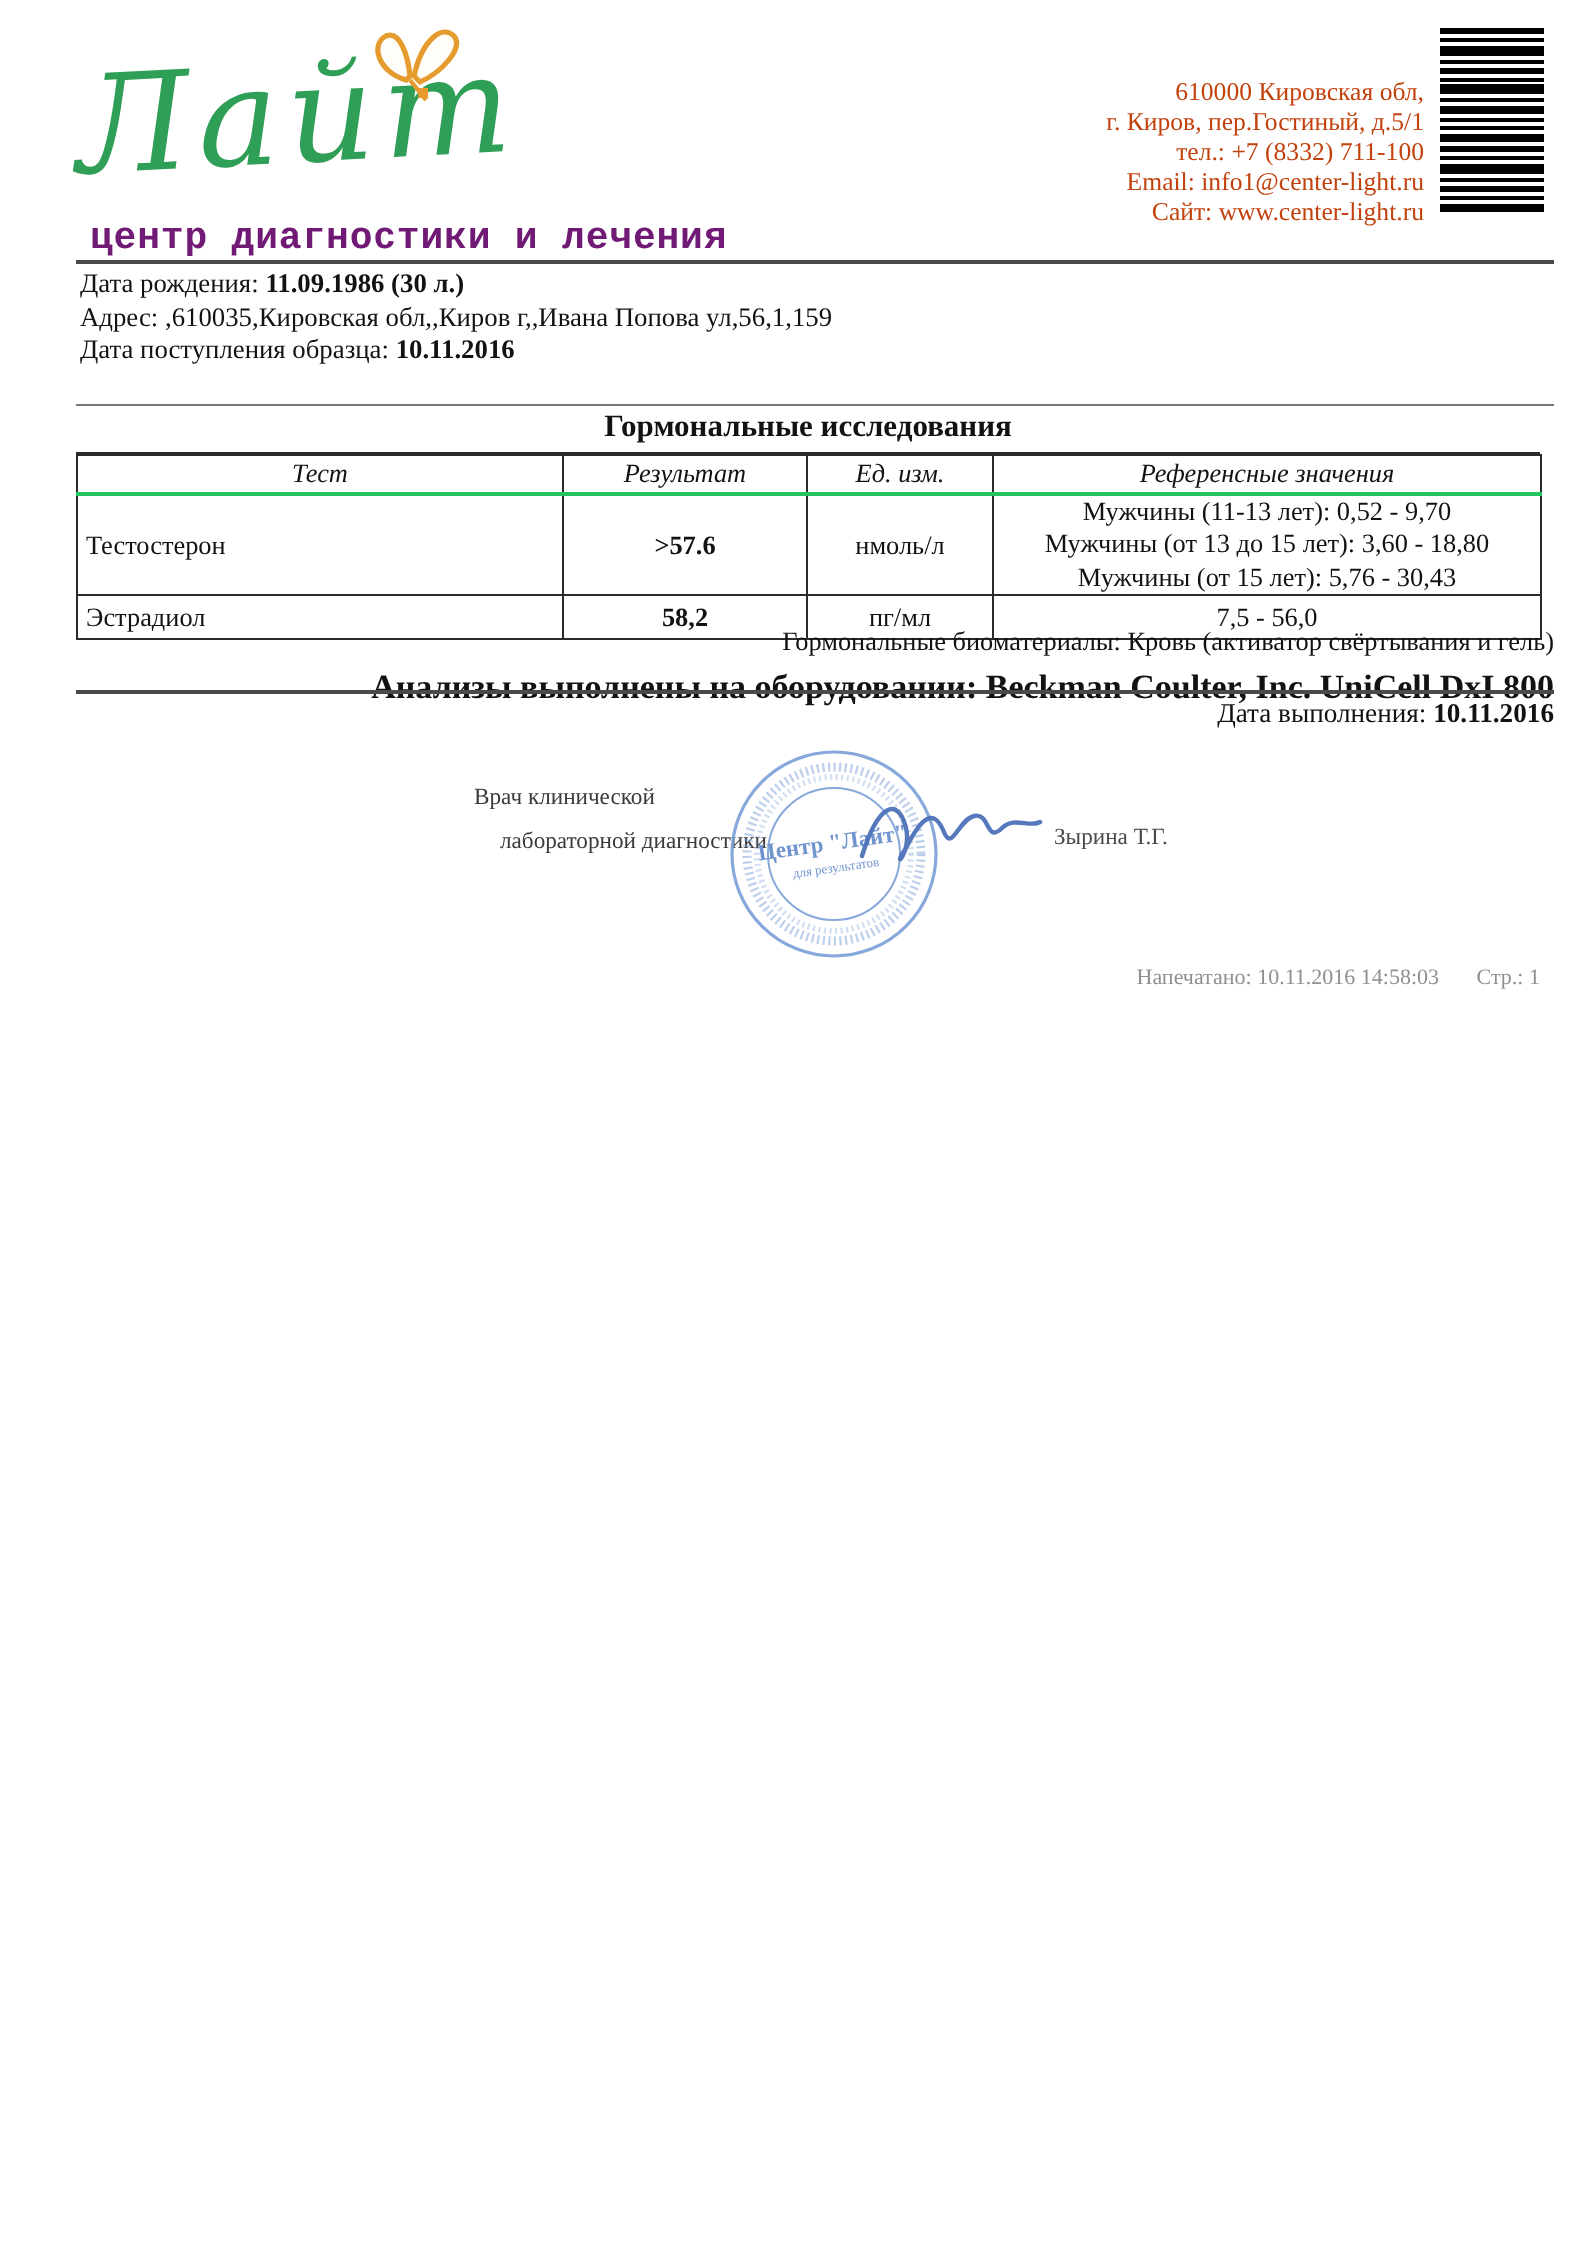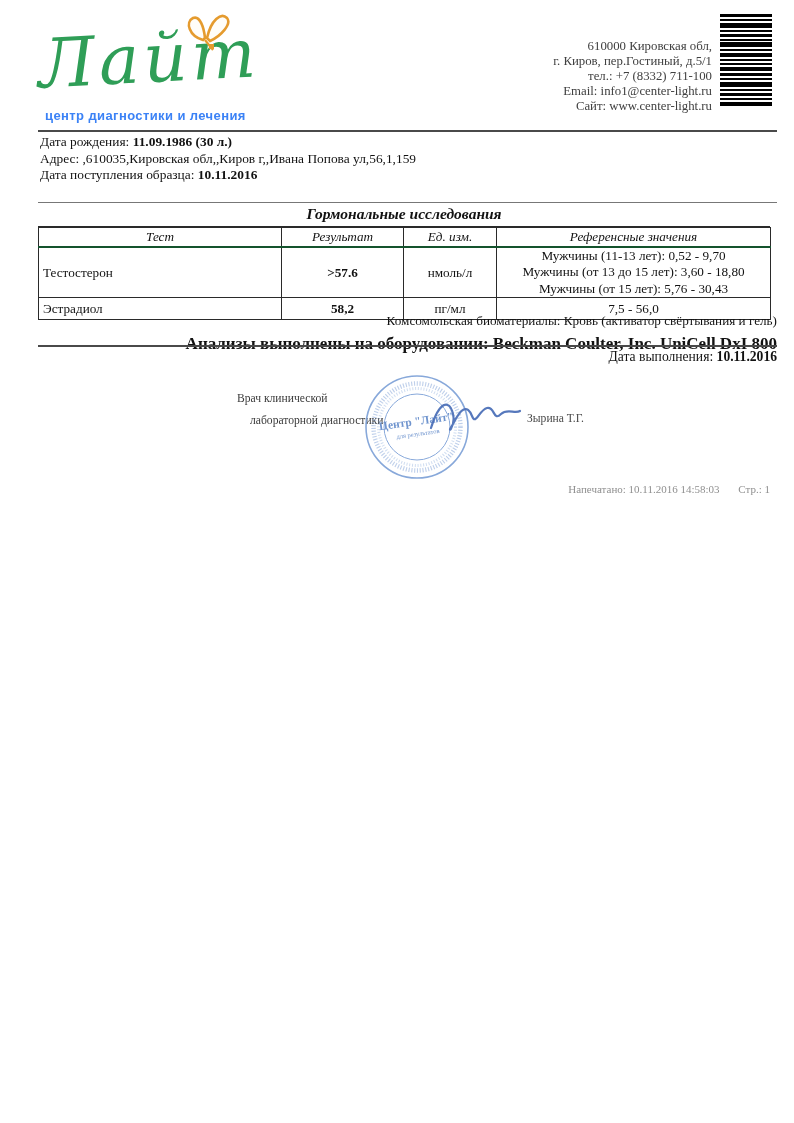--- a/index.html
+++ b/index.html
@@ -4,42 +4,42 @@
 <style>
   html,body { margin:0; padding:0; background:#fff; }
   .page { position:relative; width:794px; height:1123px; background:#ffffff;
           font-family:"Liberation Serif", serif; color:#121212; overflow:hidden; }
   .abs { position:absolute; }
 
   
   .logo-text { left:38px; top:20px; font-family:"DejaVu Serif", serif;
                font-style:italic; font-size:68px; line-height:78px; color:#2f9e57;
                letter-spacing:4px; transform:rotate(-3deg); }
-  .tagline { left:45px; top:108px; font-family:Liberation Sans, sans-serif;
-             font-weight:bold; font-size:13px; color:#3b82f6; letter-spacing:0.4px; }
+  .tagline { left:45px; top:108px; font-family:Liberation Mono, monospace;
+             font-weight:bold; font-size:19px; color:#701a75; letter-spacing:0.4px; }
   .butterfly { left:183px; top:10px; }
-  .contact { right:82px; top:39px; text-align:right; font-size:12.8px; line-height:15px; color:#404040; }
+  .contact { right:82px; top:39px; text-align:right; font-size:12.8px; line-height:15px; color:#c2410c; }
   .barcode { right:22px; top:14px; }
   .header-rule { left:38px; top:130px; width:739px; height:2px; background:#4a4a4a; }
 
   
   .patient { left:40px; top:134px; font-size:13.4px; line-height:16.6px; }
   .order   { left:428px; top:134px; font-size:13.4px; line-height:16.6px; }
   .b { font-weight:bold; }
 
   .sep1 { left:38px; top:202px; width:739px; height:1px; background:#777; }
 
   
   .tbl-title { left:38px; top:205px; width:732px; text-align:center; font-weight:bold;
-               font-size:15.5px; padding-bottom:3px; border-bottom:2px solid #2a2a2a;font-style:italic; }
+               font-size:15.5px; padding-bottom:3px; border-bottom:2px solid #2a2a2a; }
   table.results { position:absolute; left:38px; top:227px; width:732px;
                   border-collapse:collapse; table-layout:fixed; font-size:13.2px; }
   table.results td, table.results th { border:1px solid #2a2a2a; padding:0 4px; }
   table.results th { font-style:italic; font-weight:normal; text-align:center;
-                     height:18px; border-bottom:2px solid #14532d; }
+                     height:18px; border-bottom:2px solid #22c55e; }
   td.c { text-align:center; }
   td.result { text-align:center; font-weight:bold; }
   .refline { line-height:16.4px; text-align:center; }
   tr.row2 td { height:21px; }
 
   
   .note1 { right:17px; top:313px; font-size:13.2px; }
   .note2 { right:17px; top:334px; font-size:17px;font-weight:bold; }
   .sep2  { left:38px; top:345px; width:739px; height:2px; background:#4a4a4a; }
   .done  { right:17px; top:349px; font-size:13.6px; }
@@ -156,21 +156,21 @@
         <td>Эстрадиол</td>
         <td class="result">58,2</td>
         <td class="c">пг/мл</td>
         <td>
           <div class="refline">7,5 - 56,0</div>
         </td>
       </tr>
     </tbody>
   </table>
 
-  <div class="abs note1">Комсомольская биоматериалы: Кровь (активатор свёртывания и гель)</div>
+  <div class="abs note1">Гормональные биоматериалы: Кровь (активатор свёртывания и гель)</div>
   <div class="abs note2">Анализы выполнены на оборудовании: Beckman Coulter, Inc. UniCell DxI 800</div>
   <div class="abs sep2"></div>
   <div class="abs done">
     <span>Дата выполнения:</span>
     <span class="b">10.11.2016</span>
   </div>
 
   <div class="abs role1">Врач клинической</div>
   <div class="abs role2">лабораторной диагностики</div>
 

